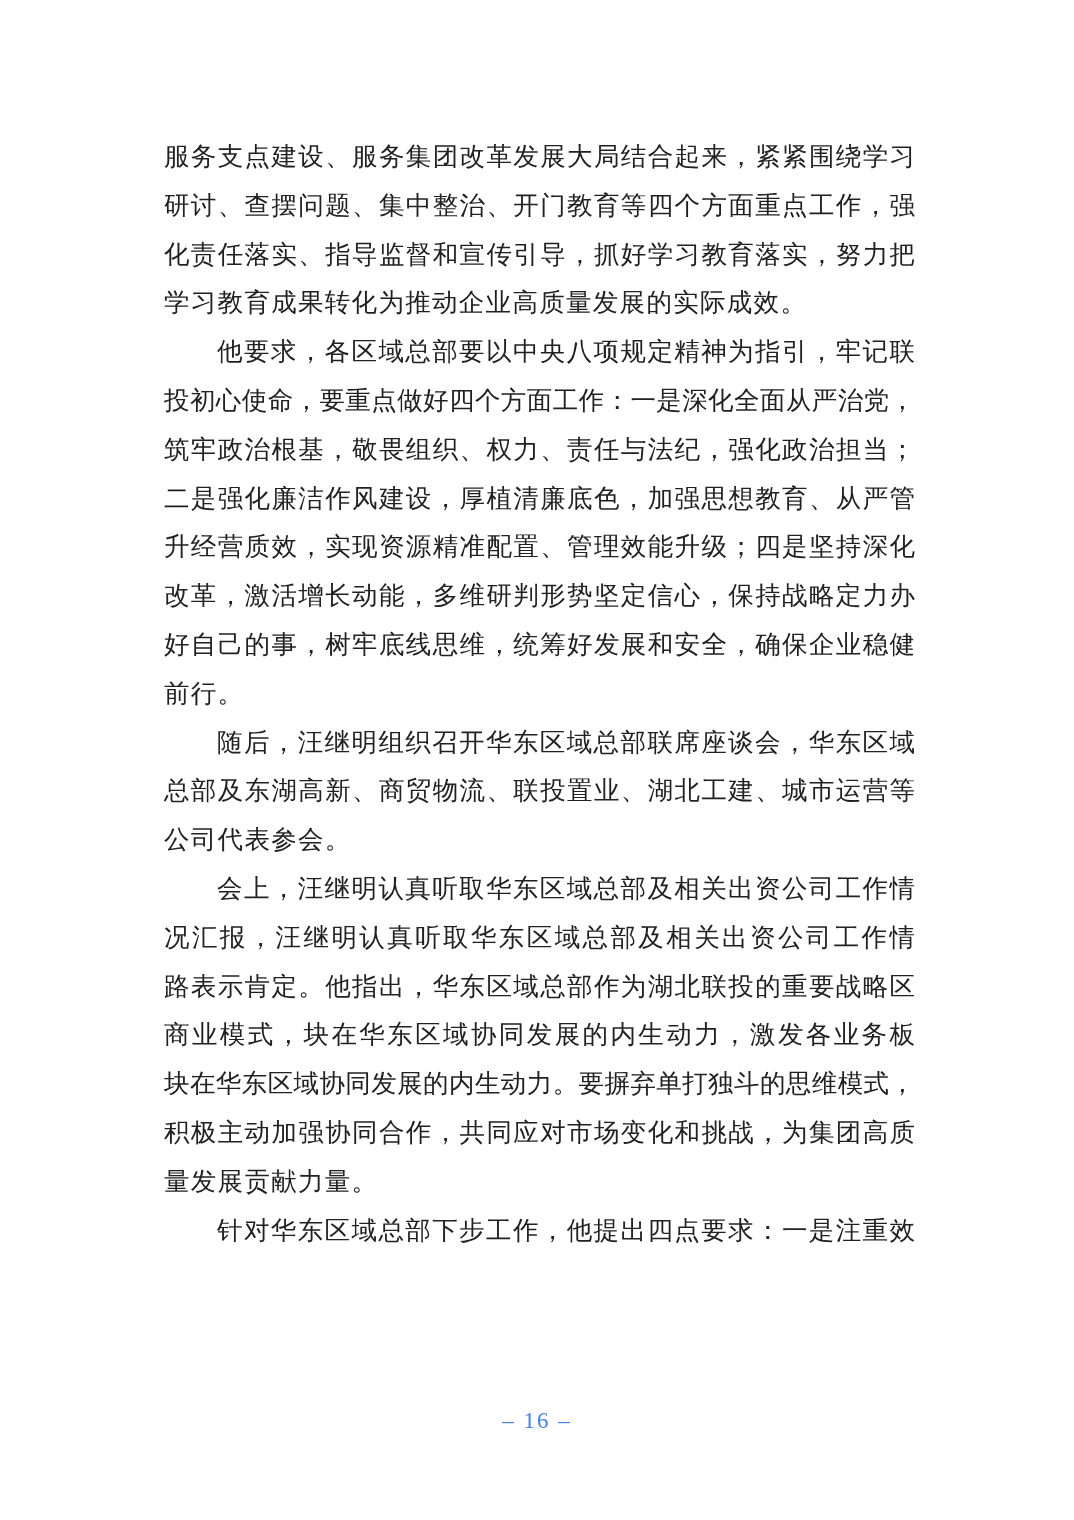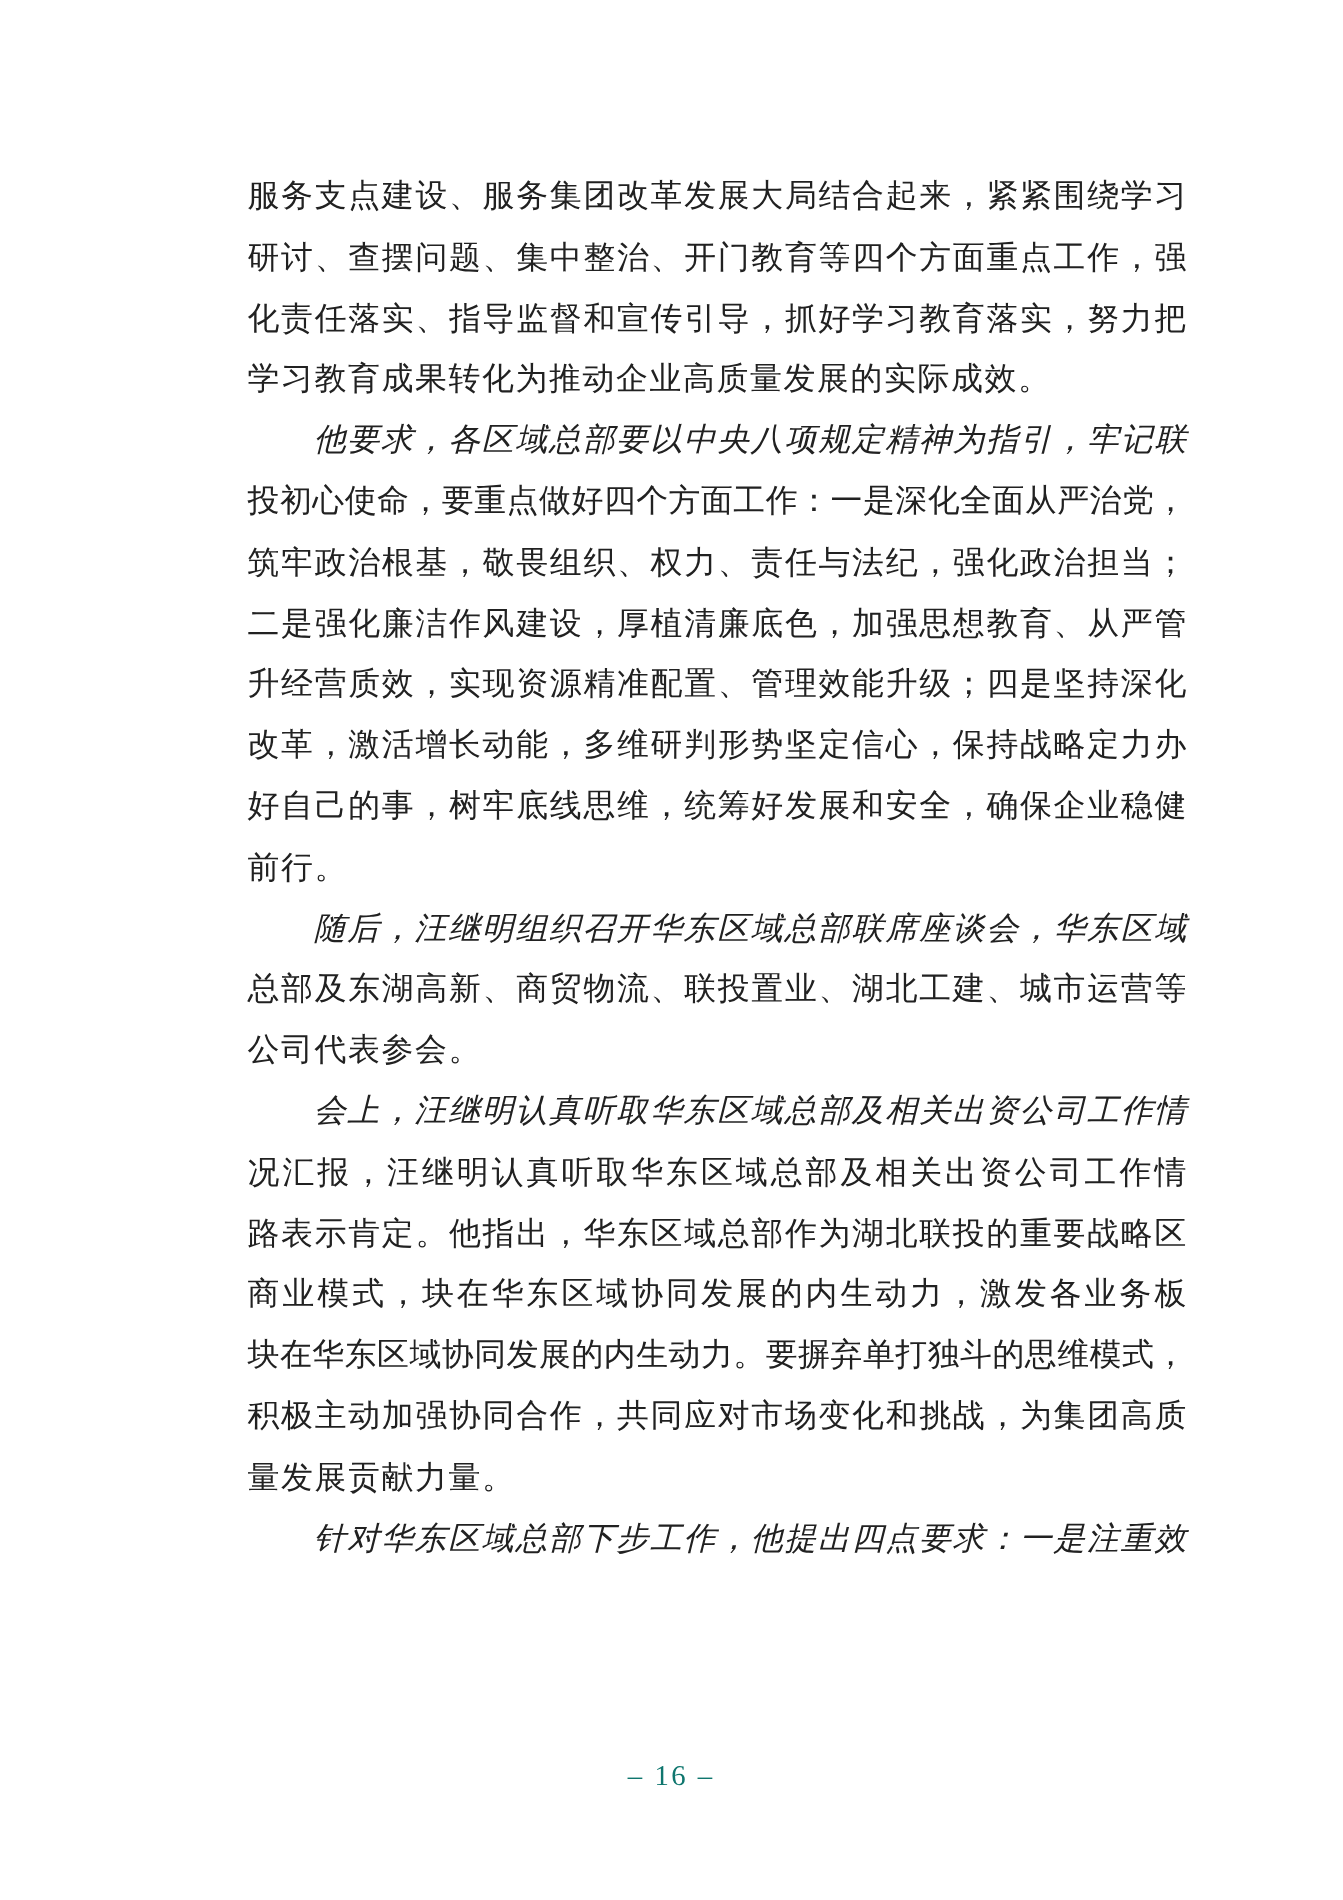--- a/index.html
+++ b/index.html
@@ -14,49 +14,47 @@
     background: #ffffff;
     overflow: hidden;
     font-family: "Liberation Serif", "DejaVu Serif", serif;
     color: #212121;
   }
   .text-block {
     position: absolute;
     left: 164px;
     top: 133px;
     width: 751px;
-    margin-left: 34px;
   }
   .line {
     font-size: 25.5px;
     height: 48.8px;
     line-height: 48.8px;
     text-align: justify;
     text-align-last: justify;
     overflow: visible;
     white-space: normal;
   }
   .line.end {
     text-align: center;
     text-align-last: left;
     letter-spacing: 1.3px;
   }
   .line.indent {
     text-indent: 53px;
-    font-style: italic;
   }
   .footer {
     position: absolute;
     left: 0;
     top: 1408px;
     width: 100%;
     text-align: center;
     font-size: 23px;
     letter-spacing: 2px;
-    color: #0f766e;
+    color: #3b82f6;
   }
 </style>
 </head>
 <body>
 
 <div class="page">
 
   <div class="text-block">
 
   <div class="line">服务支点建设、服务集团改革发展大局结合起来，紧紧围绕学习</div>

